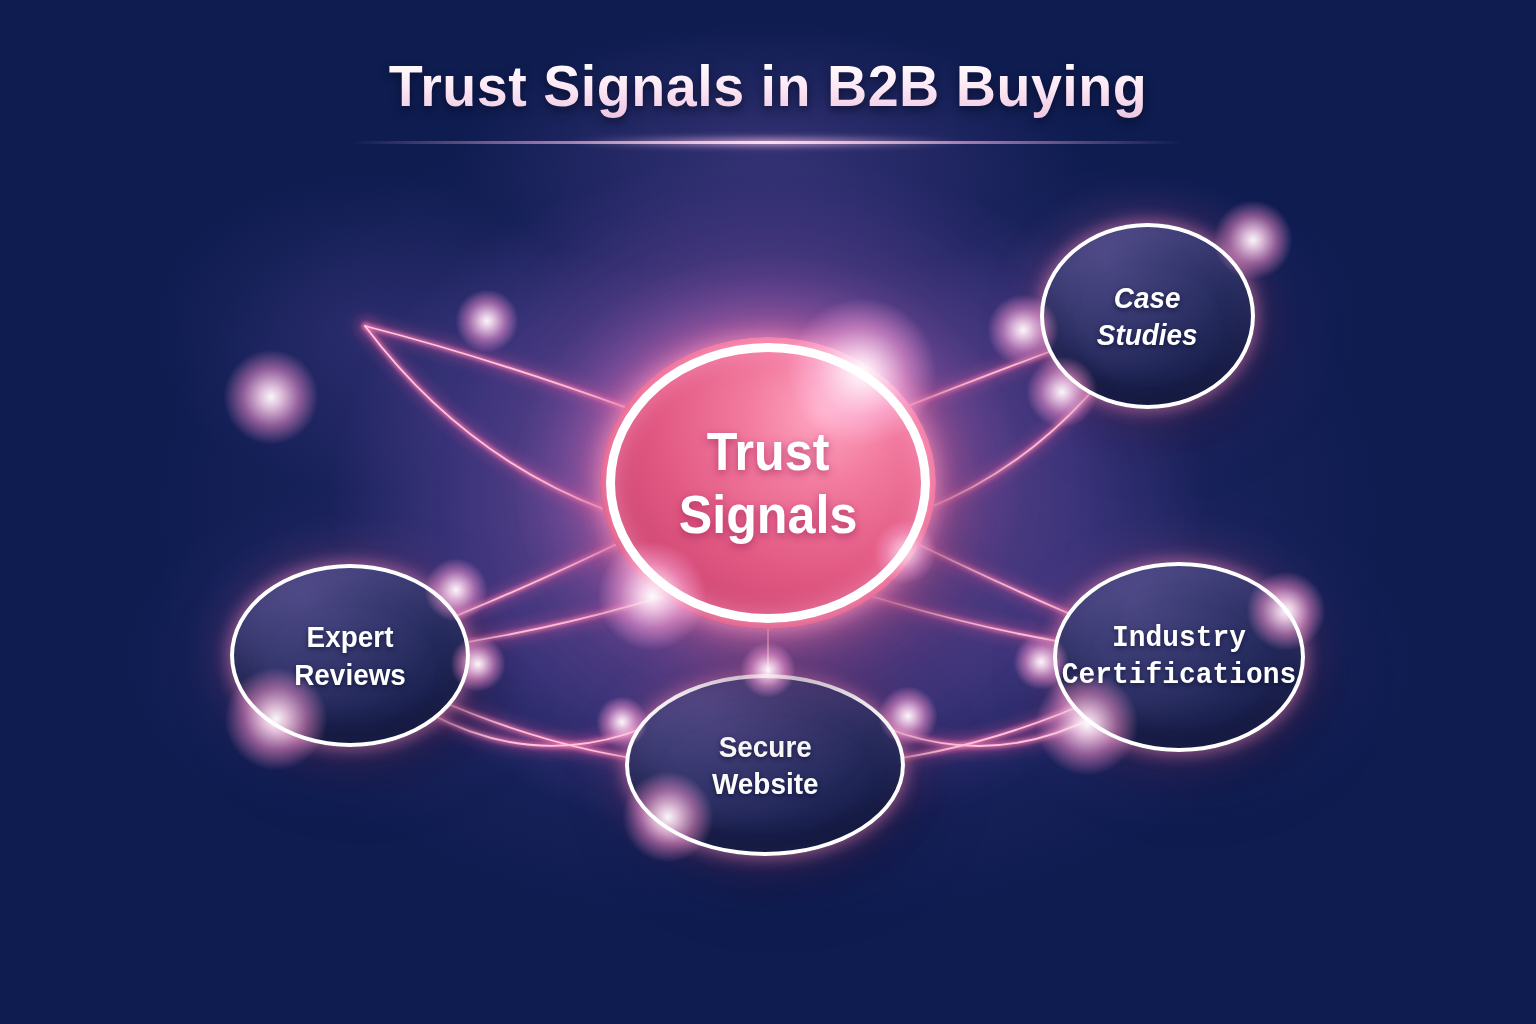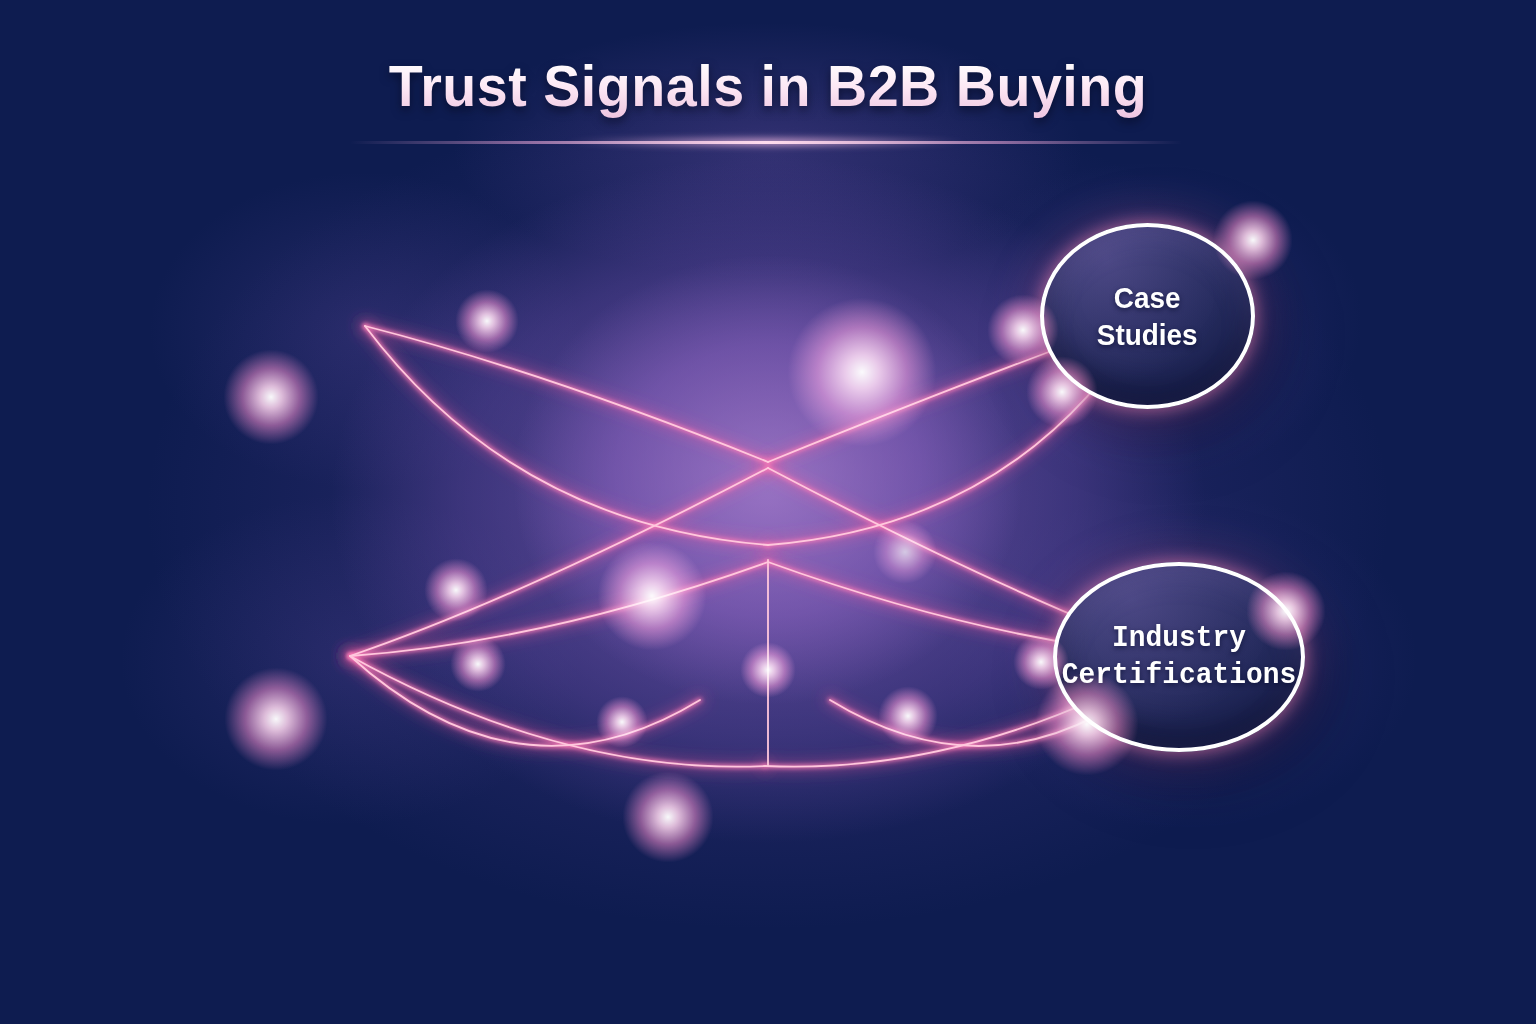--- a/index.html
+++ b/index.html
@@ -162,32 +162,44 @@
         <use href="#ln8" class="line-core"></use>
         <use href="#ln9" class="line-core"></use>
       <use href="#ln10" class="line-core"></use>
         <use href="#ln11" class="line-core"></use>
         <use href="#ln12" class="line-core"></use>
       <use href="#ln13" class="line-core"></use>
     </g>
   </svg>
 
 
-  <div class="node" style="left:1040px;top:223px;width:215px;height:186px;">
+  <div class="node" style="left:1040px;top:223px;width:215px;height:186px;font-style:italic;">
     <span class="node-label">Case
 Studies</span>
   </div>
 
+  <div class="node" style="left:230px;top:564px;width:240px;height:183px;">
+    <span class="node-label">Expert
+Reviews</span>
+  </div>
 
   <div class="node" style="left:1053px;top:562px;width:252px;height:190px;font-family:Liberation Mono, monospace;">
     <span class="node-label">Industry
 Certifications</span>
   </div>
 
-
+  <div class="node" style="left:625px;top:674px;width:280px;height:182px;">
+    <span class="node-label">Secure
+Website</span>
+  </div>
+
+  <div class="center-node">
+    <span class="center-label">Trust
+Signals</span>
+  </div>
 
   <i class="spark" style="left:487px;top:321px;width:64px;height:64px"></i>
   <i class="spark" style="left:271px;top:397px;width:96px;height:96px"></i>
   <i class="spark" style="left:1023px;top:330px;width:72px;height:72px"></i>
   <i class="spark" style="left:1253px;top:240px;width:80px;height:80px"></i>
   <i class="spark" style="left:1062px;top:392px;width:72px;height:72px"></i>
   <i class="spark" style="left:456px;top:590px;width:64px;height:64px"></i>
   <i class="spark" style="left:478px;top:664px;width:56px;height:56px"></i>
   <i class="spark" style="left:276px;top:719px;width:104px;height:104px"></i>
   <i class="spark" style="left:1286px;top:611px;width:80px;height:80px"></i>

